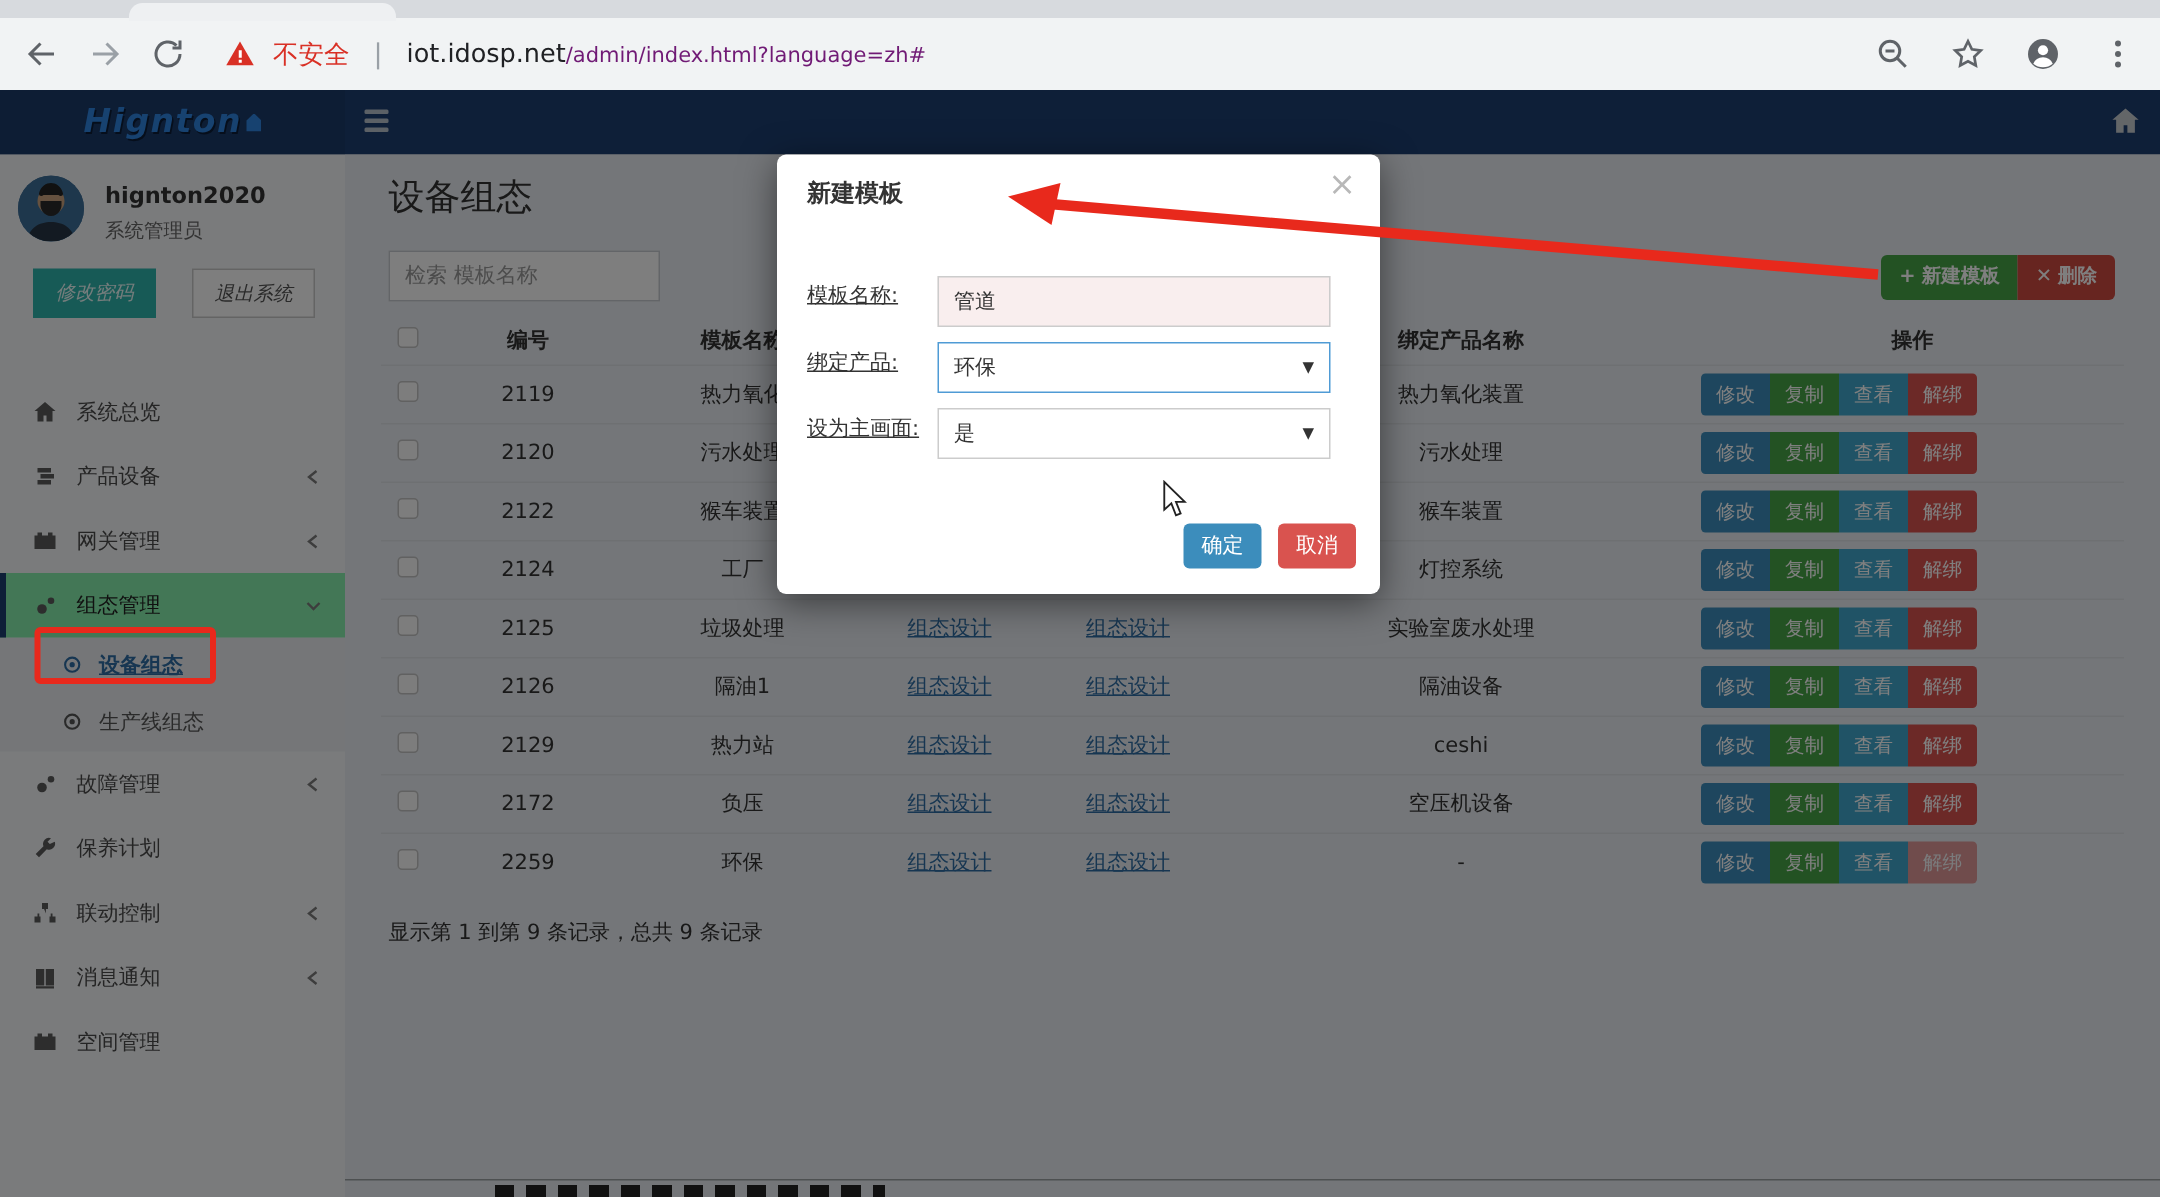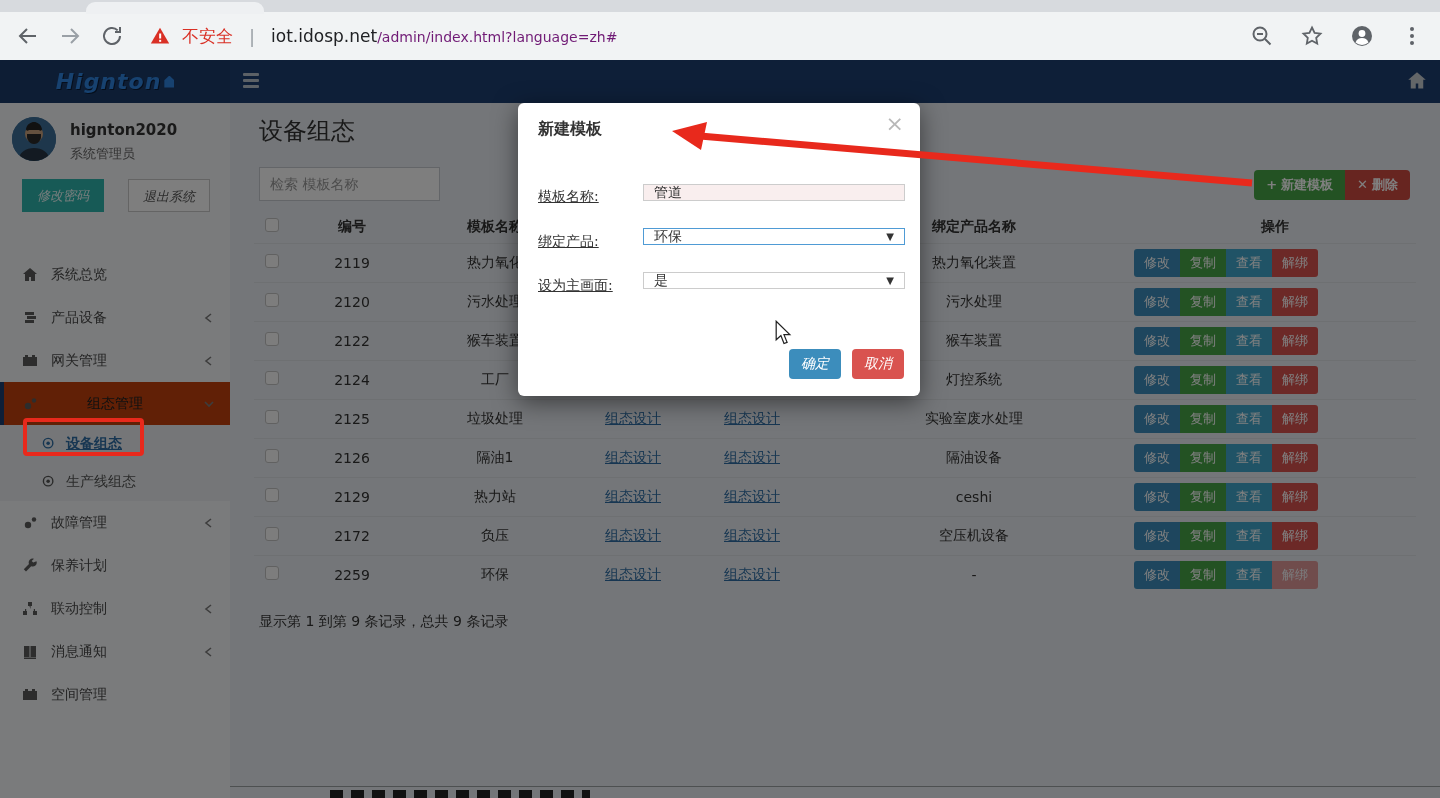--- a/index.html
+++ b/index.html
@@ -38,21 +38,21 @@
   #user-name { position:absolute; left:70px; top:18px; font-size:15px; font-weight:bold; color:#333; }
   #user-role { position:absolute; left:70px; top:42px; font-size:13px; color:#666; }
   .upbtn { position:absolute; top:76px; height:33px; width:82px; font-size:13px; text-align:center; line-height:33px; cursor:pointer;font-style:italic; }
   #btn-passwd { left:22px; background:#2fb4ac; color:#eafaf9; }
   #btn-logout { left:128px; background:#fdfdfd; color:#555; border:1px solid #c9c9c9; }
 
   #menu { position:absolute; left:0; top:150px; width:230px; }
   .mi { position:relative; height:43px; display:flex; align-items:center; padding-left:22px; color:#4a4a4a; font-size:14px; cursor:pointer; }
   .mi .ic { width:16px; height:16px; margin-right:13px; color:#5a5a5a; flex:0 0 auto; }
   .mi .chev { position:absolute; right:16px; top:50%; transform:translateY(-50%); width:10px; height:10px; color:#7a7a7a; }
-  .mi.active { background:#c2410c; border-left:4px solid #1c3e70; padding-left:18px; color:#222;gap:36px; }
+  .mi.active { background:#86efac; border-left:4px solid #1c3e70; padding-left:18px; color:#222; }
   #submenu { background:#eaedf0; }
   .smi { position:relative; height:38px; display:flex; align-items:center; padding-left:42px; color:#555; font-size:14px; cursor:pointer; }
   .smi .ic { width:14px; height:14px; margin-right:10px; color:#555; }
   .smi.selected { color:#2e6da4; font-weight:bold; }
   .smi.selected .lbl { text-decoration:underline; }
   .smi.selected .ic { color:#2e6da4; }
 
   
   #main { position:absolute; left:230px; top:43px; width:1210px; height:695px; background:#e9edf2; }
   #page-title { position:absolute; left:29px; top:12px; font-size:24px; color:#333; }
@@ -86,27 +86,27 @@
      background:repeating-linear-gradient(90deg,#222 0 13px,transparent 13px 21px); }
 
   
   #dim { position:absolute; left:0; top:60px; width:1440px; height:738px; background:rgba(0,0,0,0.5); z-index:40; }
 
   
   #modal { position:absolute; left:518px; top:103px; width:402px; height:293px; background:#fff; border-radius:6px; box-shadow:0 6px 24px rgba(0,0,0,0.5); z-index:50; }
   #modal-title { position:absolute; left:20px; top:16px; font-size:16px; color:#333; font-weight:bold; }
   #modal-close { position:absolute; right:16px; top:10px; font-size:22px; color:#b8b8b8; cursor:pointer; line-height:1; }
   .m-label { position:absolute; left:20px; font-size:14px; color:#333;text-decoration:underline; }
-  .m-field { position:absolute; left:125px; width:262px; height:17px; font-size:14px; color:#333; }
+  .m-field { position:absolute; left:107px; width:262px; height:34px; font-size:14px; color:#333; }
   #f-name { top:81px; background:#f9eeee; border:1px solid #ccc; padding:0 10px; font-family:inherit; }
   .m-select { display:flex; align-items:center; padding:0 10px; background:#fff; cursor:pointer; }
   #f-product { top:125px; border:1px solid #4f9bd5; }
   #f-main { top:169px; border:1px solid #ccc; }
   .caret { position:absolute; right:10px; font-size:10px; color:#333; }
-  .mbtn { position:absolute; top:246px; width:52px; height:30px; border:none; border-radius:4px; color:#fff; font-size:14px; cursor:pointer; font-family:inherit;font-style:italic; }
+  .mbtn { position:absolute; top:246px; width:52px; height:30px; border:none; border-radius:4px; color:#fff; font-size:14px; cursor:pointer; font-family:inherit; }
   #btn-ok { left:271px; background:#3c8dbc; }
   #btn-cancel { left:334px; background:#d9534f; }
 
   
   #anno-box { position:absolute; left:23px; top:418px; width:121px; height:38px; border:4px solid #e8291c; border-radius:4px; z-index:70; pointer-events:none; }
   #anno-arrow { position:absolute; left:0; top:0; width:1440px; height:798px; z-index:70; pointer-events:none; }
   #cursor { position:absolute; left:772px; top:320px; width:22px; height:26px; z-index:80; pointer-events:none; }
 </style>
 </head>
 <body>

